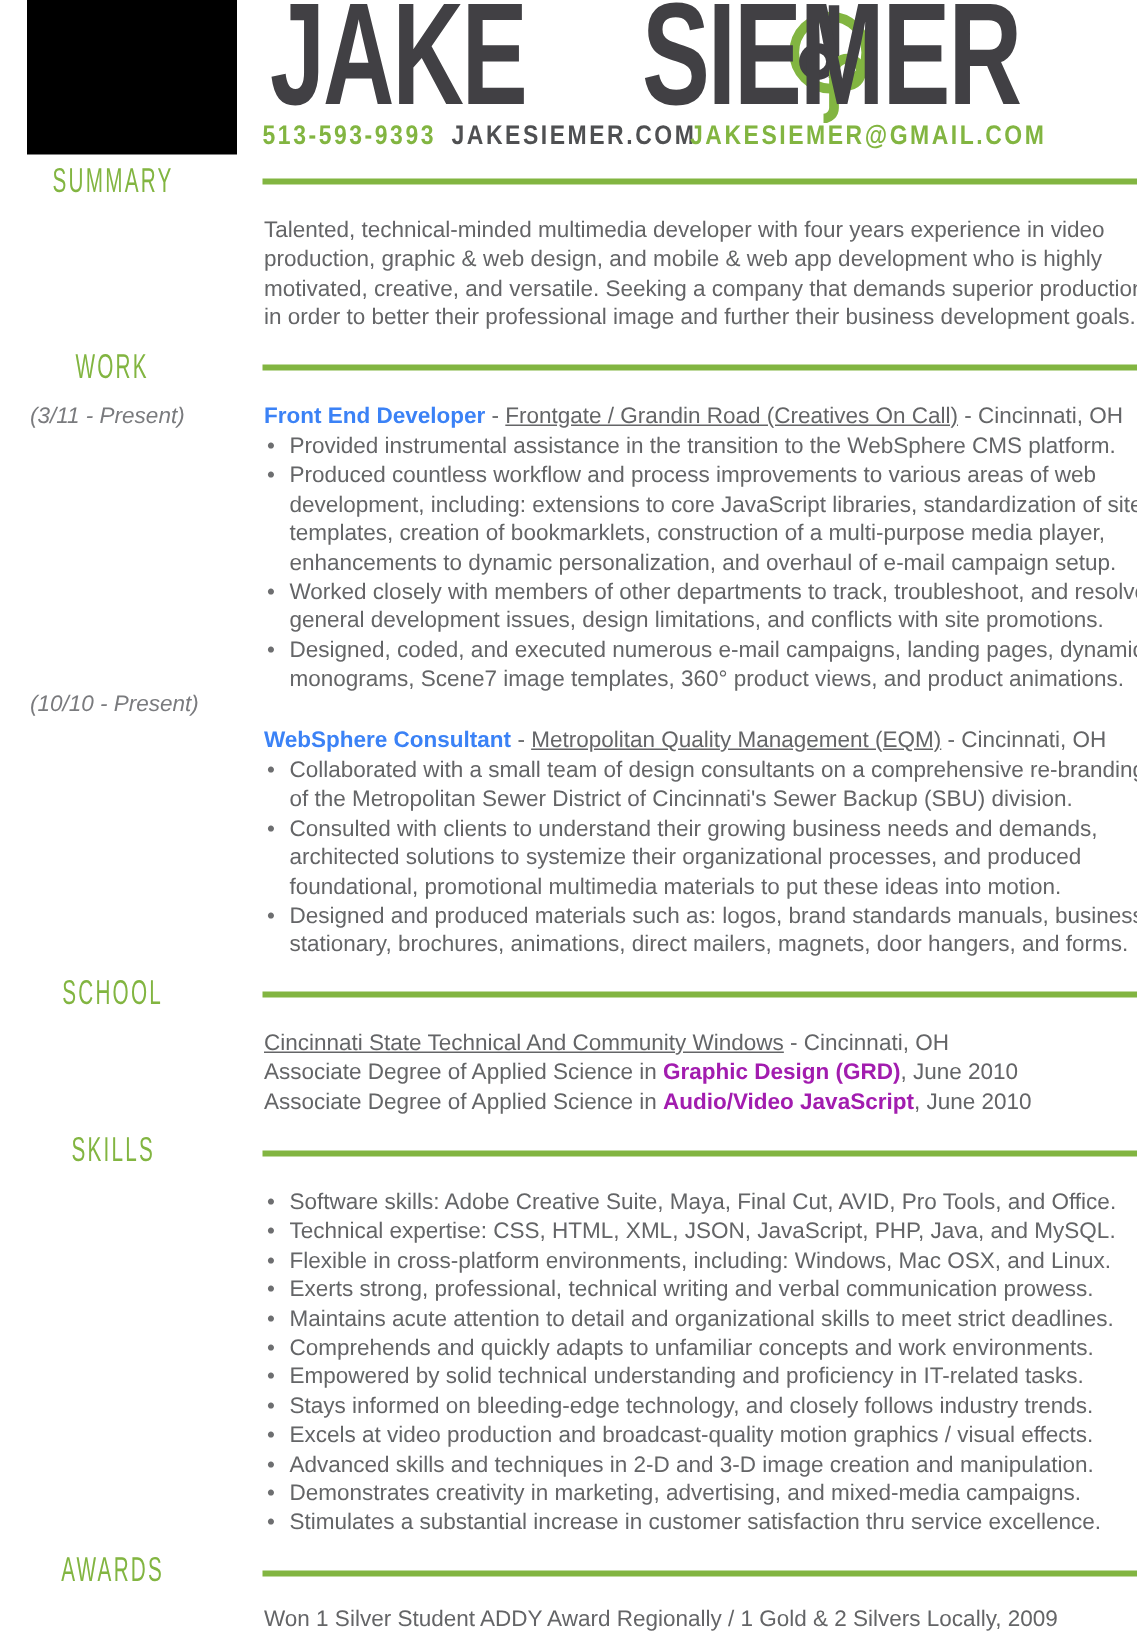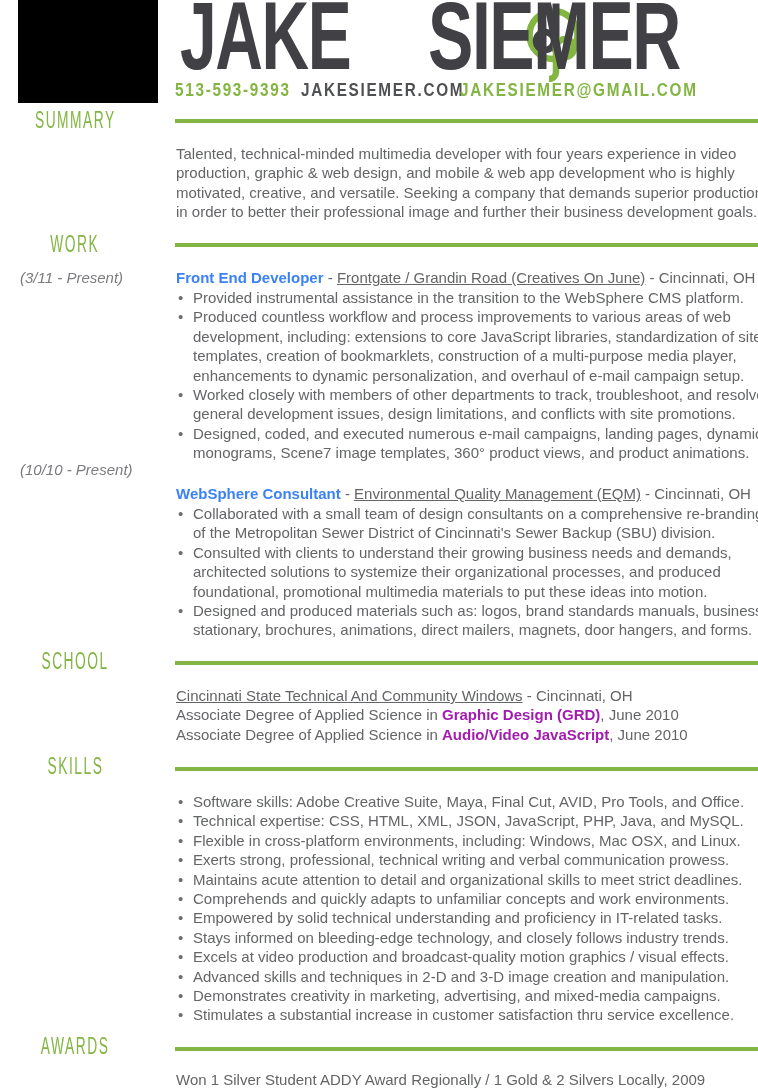--- a/index.html
+++ b/index.html
@@ -92,39 +92,39 @@
   <div class="rule" style="top:1047px"></div>
 
   <div class="body-block pre" style="top:144px">Talented, technical-minded multimedia developer with four years experience in video
 production, graphic &amp; web design, and mobile &amp; web app development who is highly
 motivated, creative, and versatile. Seeking a company that demands superior production
 in order to better their professional image and further their business development goals.</div>
 
   <div class="date" style="top:268px">(3/11 - Present)</div>
   <div class="body-block" style="top:268px">
     <div class="job-head">
-      <span class="jt">Front End Developer</span><span> - </span><span class="ju">Frontgate / Grandin Road (Creatives On June)</span><span> - Cincinnati, OH</span>
+      <span class="jt">Front End Developer</span><span> - </span><span class="ju">Frontgate / Grandin Road (Creatives On Call)</span><span> - Cincinnati, OH</span>
     </div>
   </div>
   <div class="body-block" style="top:288px">
     <div class="b pre">Provided instrumental assistance in the transition to the WebSphere CMS platform.</div>
     <div class="b pre">Produced countless workflow and process improvements to various areas of web
 development, including: extensions to core JavaScript libraries, standardization of site
 templates, creation of bookmarklets, construction of a multi-purpose media player,
 enhancements to dynamic personalization, and overhaul of e-mail campaign setup.</div>
     <div class="b pre">Worked closely with members of other departments to track, troubleshoot, and resolve
 general development issues, design limitations, and conflicts with site promotions.</div>
     <div class="b pre">Designed, coded, and executed numerous e-mail campaigns, landing pages, dynamic
 monograms, Scene7 image templates, 360° product views, and product animations.</div>
   </div>
 
   <div class="date" style="top:460px">(10/10 - Present)</div>
   <div class="body-block" style="top:484px">
     <div class="job-head">
-      <span class="jt">WebSphere Consultant</span><span> - </span><span class="ju">Environmental Quality Management (EQM)</span><span> - Cincinnati, OH</span>
+      <span class="jt">WebSphere Consultant</span><span> - </span><span class="ju">Metropolitan Quality Management (EQM)</span><span> - Cincinnati, OH</span>
     </div>
   </div>
   <div class="body-block" style="top:504px">
     <div class="b pre">Collaborated with a small team of design consultants on a comprehensive re-branding
 of the Metropolitan Sewer District of Cincinnati's Sewer Backup (SBU) division.</div>
     <div class="b pre">Consulted with clients to understand their growing business needs and demands,
 architected solutions to systemize their organizational processes, and produced
 foundational, promotional multimedia materials to put these ideas into motion.</div>
     <div class="b pre">Designed and produced materials such as: logos, brand standards manuals, business
 stationary, brochures, animations, direct mailers, magnets, door hangers, and forms.</div>

